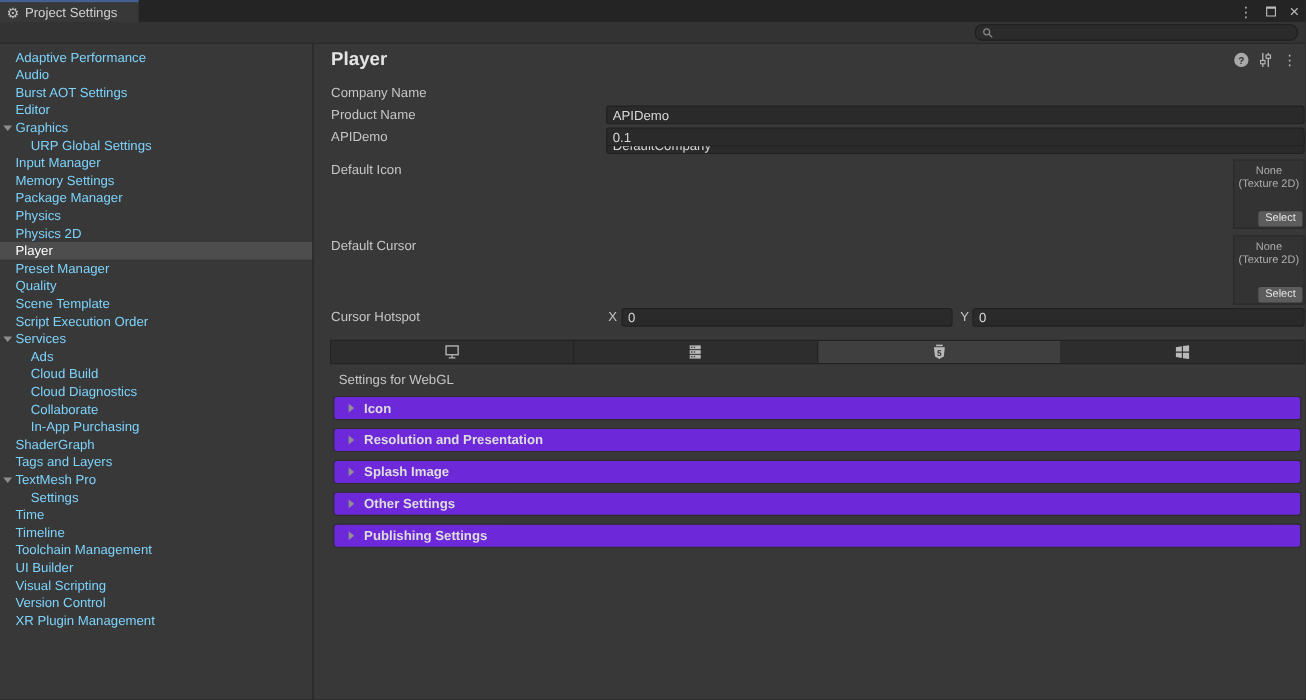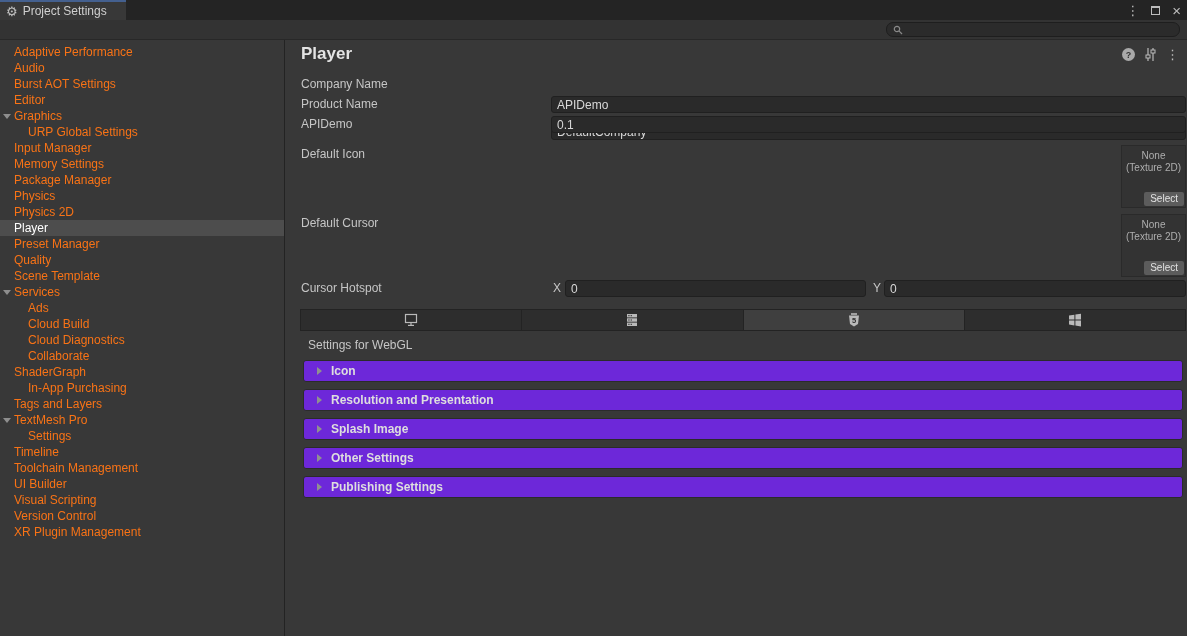--- a/index.html
+++ b/index.html
@@ -20,21 +20,21 @@
 
   
   .toolbar { position:absolute; top:20px; left:0; width:100%; height:20px; background:#333333; border-bottom:1px solid #282828; }
   .search { position:absolute; right:7px; top:2px; width:294px; height:15px; background:#2b2b2b;
             border:1px solid #1e1e1e; border-radius:7px; display:flex; align-items:center; padding:0 6px; gap:4px; }
   .search input { flex:1; background:transparent; border:none; outline:none; color:#d8d8d8; font-size:11px; font-family:inherit; height:13px; }
 
   
   .sidebar { position:absolute; top:40px; left:0; width:285px; bottom:0; background:#383838;
              border-right:1px solid #232323; padding-top:4px; overflow:hidden; }
-  .side-item { position:relative; height:16px; line-height:16px; font-size:12px; color:#f97316;
+  .side-item { position:relative; height:16px; line-height:16px; font-size:12px; color:#7dd3fc;
                padding-left:14px; white-space:nowrap; cursor:default; }
   .side-item.ind1 { padding-left:28px; }
   .side-item.selected { background:#4d4d4d; color:#ffffff; }
   .tri-down { position:absolute; left:3px; top:6px; width:0; height:0;
               border-left:4px solid transparent; border-right:4px solid transparent; border-top:5px solid #8e8e8e; }
 
   
   .main { position:absolute; top:40px; left:286px; right:0; bottom:0; background:#383838; }
   .page-title { position:absolute; top:4px; left:15px; font-size:17px; font-weight:bold; color:#e4e4e4; }
   .hdr-icons { position:absolute; top:8px; right:8px; display:flex; align-items:center; gap:9px; }
@@ -109,30 +109,32 @@
       <div class="side-item ind1"><span>URP Global Settings</span></div>
       <div class="side-item"><span>Input Manager</span></div>
       <div class="side-item"><span>Memory Settings</span></div>
       <div class="side-item"><span>Package Manager</span></div>
       <div class="side-item"><span>Physics</span></div>
       <div class="side-item"><span>Physics 2D</span></div>
       <div class="side-item selected"><span>Player</span></div>
       <div class="side-item"><span>Preset Manager</span></div>
       <div class="side-item"><span>Quality</span></div>
       <div class="side-item"><span>Scene Template</span></div>
+      <div class="side-item"><span>Script Execution Order</span></div>
       <div class="side-item"><span class="tri-down"></span><span>Services</span></div>
       <div class="side-item ind1"><span>Ads</span></div>
       <div class="side-item ind1"><span>Cloud Build</span></div>
       <div class="side-item ind1"><span>Cloud Diagnostics</span></div>
       <div class="side-item ind1"><span>Collaborate</span></div>
+      <div class="side-item ind1"><span>In-App Purchasing</span></div>
       <div class="side-item"><span>ShaderGraph</span></div>
-      <div class="side-item ind1"><span>In-App Purchasing</span></div>
       <div class="side-item"><span>Tags and Layers</span></div>
       <div class="side-item"><span class="tri-down"></span><span>TextMesh Pro</span></div>
       <div class="side-item ind1"><span>Settings</span></div>
+      <div class="side-item"><span>Time</span></div>
       <div class="side-item"><span>Timeline</span></div>
       <div class="side-item"><span>Toolchain Management</span></div>
       <div class="side-item"><span>UI Builder</span></div>
       <div class="side-item"><span>Visual Scripting</span></div>
       <div class="side-item"><span>Version Control</span></div>
       <div class="side-item"><span>XR Plugin Management</span></div>
     </div>
 
   <div class="main">
     <div class="page-title">Player</div>

